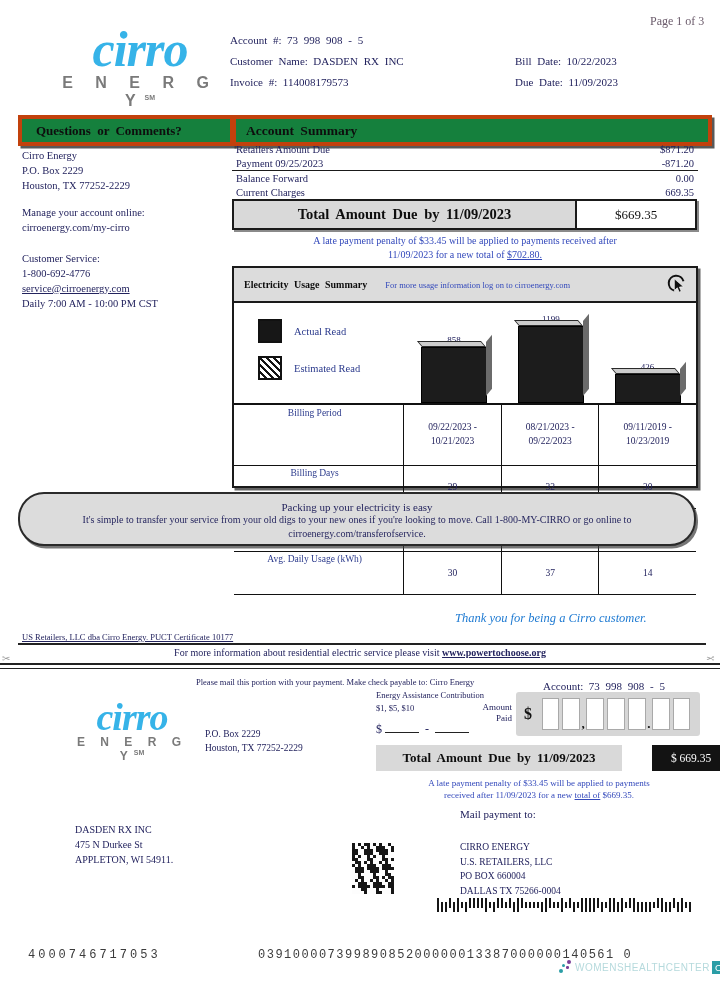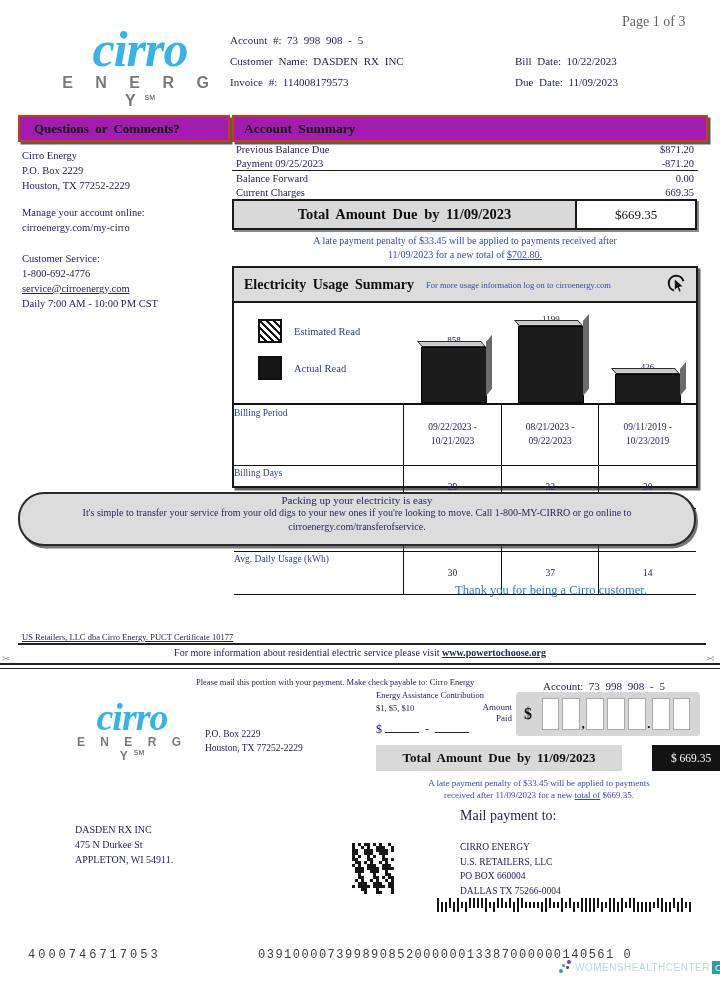--- a/index.html
+++ b/index.html
@@ -10,56 +10,56 @@
   
   .logo{text-align:center;}
   .logo .word{font-style:italic;font-weight:bold;color:#36b3e8;letter-spacing:-1px;line-height:1;}
   .logo .energy{font-family:"Liberation Sans",sans-serif;font-weight:bold;color:#7a7a7a;line-height:1.1;}
   .logo1 .word{font-size:50px;}
   .logo1 .energy{font-size:16px;letter-spacing:9px;}
   .logo2 .word{font-size:38px;}
   .logo2 .energy{font-size:12px;letter-spacing:6px;}
   .logo sup{font-size:7px;letter-spacing:0;}
   
-  .hdrbox{background:#a21caf;border:2px solid #c2410c;box-shadow:2.5px 2.5px 0 rgba(60,60,60,.85);
+  .hdrbox{background:#15803d;border:4px solid #c2410c;box-shadow:2.5px 2.5px 0 rgba(60,60,60,.85);
           font-weight:bold;color:#0e0e0e;display:flex;align-items:center;}
   
   .asrow{display:flex;justify-content:space-between;font-size:10.5px;padding:1.5px 4px;}
   .asrow.rule{border-bottom:1.8px solid #1a1a1a;}
   .totalbar{background:#d9d9d9;border:2.5px solid #1a1a1a;display:flex;box-shadow:2px 2px 0 rgba(60,60,60,.6);}
   .totalbar .tlabel{flex:1;text-align:center;font-weight:bold;font-size:14.5px;color:#0e0e0e;align-self:center;}
   .totalbar .tval{width:118px;background:#ffffff;border-left:2.5px solid #1a1a1a;display:flex;align-items:center;
                   justify-content:center;font-size:13px;color:#101010;}
   .bluenote{color:#3349bb;font-size:10px;text-align:center;line-height:1.35;}
   
   .usagebox{border:2px solid #1a1a1a;box-shadow:2.5px 2.5px 0 rgba(60,60,60,.8);}
   .usagehdr{height:33px;background:#dcdcdc;border-bottom:2px solid #1a1a1a;display:flex;align-items:center;padding:0 10px;}
-  .usagehdr .ut{font-weight:bold;font-size:14px;color:#0e0e0e;}
-  .usagehdr .us{font-size:8.5px;color:#3349bb;margin-left:12px;flex:1;}
+  .usagehdr .ut{font-weight:bold;font-size:10px;color:#0e0e0e;}
+  .usagehdr .us{font-size:8.5px;color:#3349bb;margin-left:18px;flex:1;}
   .chartrow{display:flex;height:100px;}
   .legend{width:172px;padding:16px 0 0 24px;box-sizing:border-box;}
   .litem{display:flex;align-items:center;margin-bottom:13px;}
   .sq{width:20px;height:20px;border:2px solid #111;background:#171717;margin-right:12px;}
   .sq.hatch{background:repeating-linear-gradient(45deg,#ffffff 0 3px,#141414 3px 5px);}
   .llabel{font-size:10.5px;color:#2b3a8c;}
   .barslot{width:97px;display:flex;flex-direction:column;align-items:center;justify-content:flex-end;}
   .barlabel{font-size:9px;color:#23235e;margin-bottom:2px;}
   .bar3d{position:relative;width:64px;background:#1c1c1c;border:1px solid #000;}
   .bar3d::before{content:"";position:absolute;left:0;top:-7px;width:100%;height:6px;background:#cccccc;
                  border:1px solid #2a2a2a;transform:skewX(40deg);transform-origin:bottom left;box-sizing:border-box;}
   .bar3d::after{content:"";position:absolute;left:100%;top:-6px;width:6px;height:100%;background:#6b6b6b;
                 transform:skewY(-50deg);transform-origin:top left;}
   .utable{border-top:2px solid #111;font-size:9.5px;}
   .utr{display:flex;border-bottom:1.7px solid #111;}
-  .utr .lab{width:170px;text-align:left;padding:2px 8px 2px 0;color:#2b3a8c;box-sizing:border-box;}
+  .utr .lab{width:170px;text-align:center;padding:2px 8px 2px 0;color:#2b3a8c;box-sizing:border-box;}
   .utr .cell{width:97px;text-align:center;padding:16px 0;border-left:1.7px solid #111;color:#23235e;}
   .period .cell,.period .lab{line-height:1.45;}
   
   .packbox{background:#dcdcdc;border:2px solid #2a2a2a;border-radius:26px;box-shadow:2px 2.5px 0 rgba(60,60,60,.7);
-           text-align:center;box-sizing:border-box;color:#26265f;}
+           text-align:center;padding-top:7px;box-sizing:border-box;color:#26265f;}
   .packbox .p1{font-size:11px;}
   .packbox .p2{font-size:10px;line-height:1.35;}
   
   .ulink{text-decoration:underline;}
   .ruleA{border-top:2.5px solid #222;}
   .ruleB{border-top:2.2px solid #222;border-bottom:1.6px solid #222;height:3px;}
   
   .paybox-wrap{background:#d6d6d6;border-radius:3px;display:flex;align-items:center;padding:0 8px;box-sizing:border-box;}
   .paybox-wrap .cur{font-size:16px;font-weight:bold;color:#111;margin-right:8px;}
   .pb{width:17px;height:30px;background:#fff;border:1px solid #a9a9a9;margin:0 1.5px;}
@@ -86,21 +86,21 @@
   .wmdots{position:relative;width:14px;height:14px;margin-right:3px;}
   .wmdots b{position:absolute;border-radius:50%;}
   .scissor{color:#9a9a9a;font-size:10px;}
   .addr{line-height:15px;font-size:10px;}
 </style>
 </head>
 <body>
 
 <div id="page">
 
-  <div class="abs" style="left:622px;top:14px;font-size:14px;color:#6a5a6a;">Page 1 of 3</div>
+  <div class="abs" style="left:650px;top:14px;font-size:12px;color:#6a5a6a;">Page 1 of 3</div>
 
   <div class="abs logo logo1" style="left:56px;top:24px;width:168px;">
     <div class="word">cirro</div>
     <div class="energy"><span>E N E R G Y</span><sup>SM</sup></div>
   </div>
 
   <div class="abs" style="left:230px;top:30px;font-size:11px;line-height:21px;">
     <div><span class="ws">Account  #:</span>&nbsp;&nbsp;<span class="ws">73 998 908 - 5</span></div>
     <div><span class="ws">Customer  Name:</span>&nbsp;&nbsp;<span class="ws">DASDEN  RX INC</span></div>
     <div><span class="ws">Invoice  #:</span>&nbsp;&nbsp;<span>114008179573</span></div>
@@ -127,21 +127,21 @@
     <div>1-800-692-4776</div>
     <div class="ulink">service@cirroenergy.com</div>
     <div>Daily 7:00 AM - 10:00 PM CST</div>
   </div>
 
   <div class="abs hdrbox ws" style="left:232px;top:115px;width:462px;height:23px;padding-left:10px;font-size:13.5px;">
       <span>Account Summary</span>
     </div>
   <div class="abs" style="left:232px;top:142px;width:466px;">
     <div class="asrow">
-        <span>Previous Balance Due</span>
+        <span>Retailers Amount Due</span>
         <span>$871.20</span>
       </div>
     <div class="asrow rule">
         <span>Payment   09/25/2023</span>
         <span>-871.20</span>
       </div>
     <div class="asrow">
         <span>Balance Forward</span>
         <span>0.00</span>
       </div>
@@ -166,26 +166,26 @@
       <span>
         <svg width="20" height="20" viewBox="0 0 24 24">
           <path d="M21 10 A 9 9 0 1 0 10 21" fill="none" stroke="#111" stroke-width="2.4"></path>
           <path d="M10 7 L10 21 L13.6 17.8 L15.8 23 L18.3 22 L16.1 16.9 L21 16.4 Z" fill="#111" stroke="#fff" stroke-width="0.8"></path>
         </svg>
       </span>
     </div>
     <div class="chartrow">
       <div class="legend">
         <div class="litem">
+          <span class="sq"></span>
+          <span class="llabel">Actual Read</span>
+        </div>
+        <div class="litem">
           <span class="sq hatch"></span>
           <span class="llabel">Estimated Read</span>
-        </div>
-        <div class="litem">
-          <span class="sq"></span>
-          <span class="llabel">Actual Read</span>
         </div>
       </div>
       <div class="barslot">
         <div class="barlabel">858</div>
         <div class="bar3d" style="height: 54px;"></div>
       </div>
       <div class="barslot">
         <div class="barlabel">1199</div>
         <div class="bar3d" style="height: 75px;"></div>
       </div>
@@ -220,21 +220,21 @@
         <div class="cell">14</div>
       </div>
     </div>
   </div>
 
   <div class="abs packbox" style="left:18px;top:492px;width:678px;height:54px;">
     <div class="p1">Packing up your electricity is easy</div>
     <div class="p2"><span>It's simple to transfer your service from your old digs to your new ones if you're looking to move. Call 1-800-MY-CIRRO or go online to</span><br><span>cirroenergy.com/transferofservice.</span></div>
   </div>
 
-  <div class="abs" style="left:455px;top:583px;font-size:12.5px;color:#1e7ad2;">Thank you for being a Cirro customer.</div>
+  <div class="abs" style="left:455px;top:611px;font-size:12.5px;color:#1e7ad2;font-style:italic;">Thank you for being a Cirro customer.</div>
   <div class="abs ulink" style="left:22px;top:632px;font-size:8.5px;">US Retailers, LLC dba Cirro Energy. PUCT Certificate 10177</div>
   <div class="abs ruleA" style="left:18px;top:643px;width:688px;"></div>
   <div class="abs" style="left:110px;top:647px;width:500px;text-align:center;font-size:10px;">
     <span>For more information about residential electric service please visit </span><span class="ulink" style="font-weight:bold;">www.powertochoose.org</span>
   </div>
   <div class="abs ruleB" style="left:0;top:663px;width:720px;"></div>
   <div class="abs scissor" style="left:2px;top:653px;">✂</div>
   <div class="abs scissor" style="left:706px;top:653px;transform:scaleX(-1);">✂</div>
 
   <div class="abs" style="left:196px;top:677px;font-size:8.5px;">Please mail this portion with your payment. Make check payable to: Cirro Energy</div>
@@ -278,21 +278,21 @@
   <div class="abs stubtotal ws" style="left:376px;top:745px;width:246px;height:26px;">
       <span>Total Amount Due by 11/09/2023</span>
     </div>
   <div class="abs stubtotalval" style="left:652px;top:745px;width:78px;height:26px;">$ 669.35</div>
 
   <div class="abs bluenote" style="left:378px;top:777px;width:322px;font-size:9px;">
     <span>A late payment penalty of $33.45 will be applied to payments</span><br>
     <span>received after 11/09/2023 for a new </span><span class="ulink">total of</span><span> $669.35.</span>
   </div>
 
-  <div class="abs" style="left:460px;top:808px;font-size:14px;">Mail payment to:</div>
+  <div class="abs" style="left:460px;top:808px;font-size:11px;">Mail payment to:</div>
 
   <div class="abs addr" style="left:75px;top:822px;">
     <div>DASDEN  RX INC</div>
     <div>475 N Durkee St</div>
     <div>APPLETON,  WI 54911.</div>
   </div>
 
   <div class="abs" id="dmx" style="left:352px;top:843px;">
       <i class="on"></i>
       <i></i>

